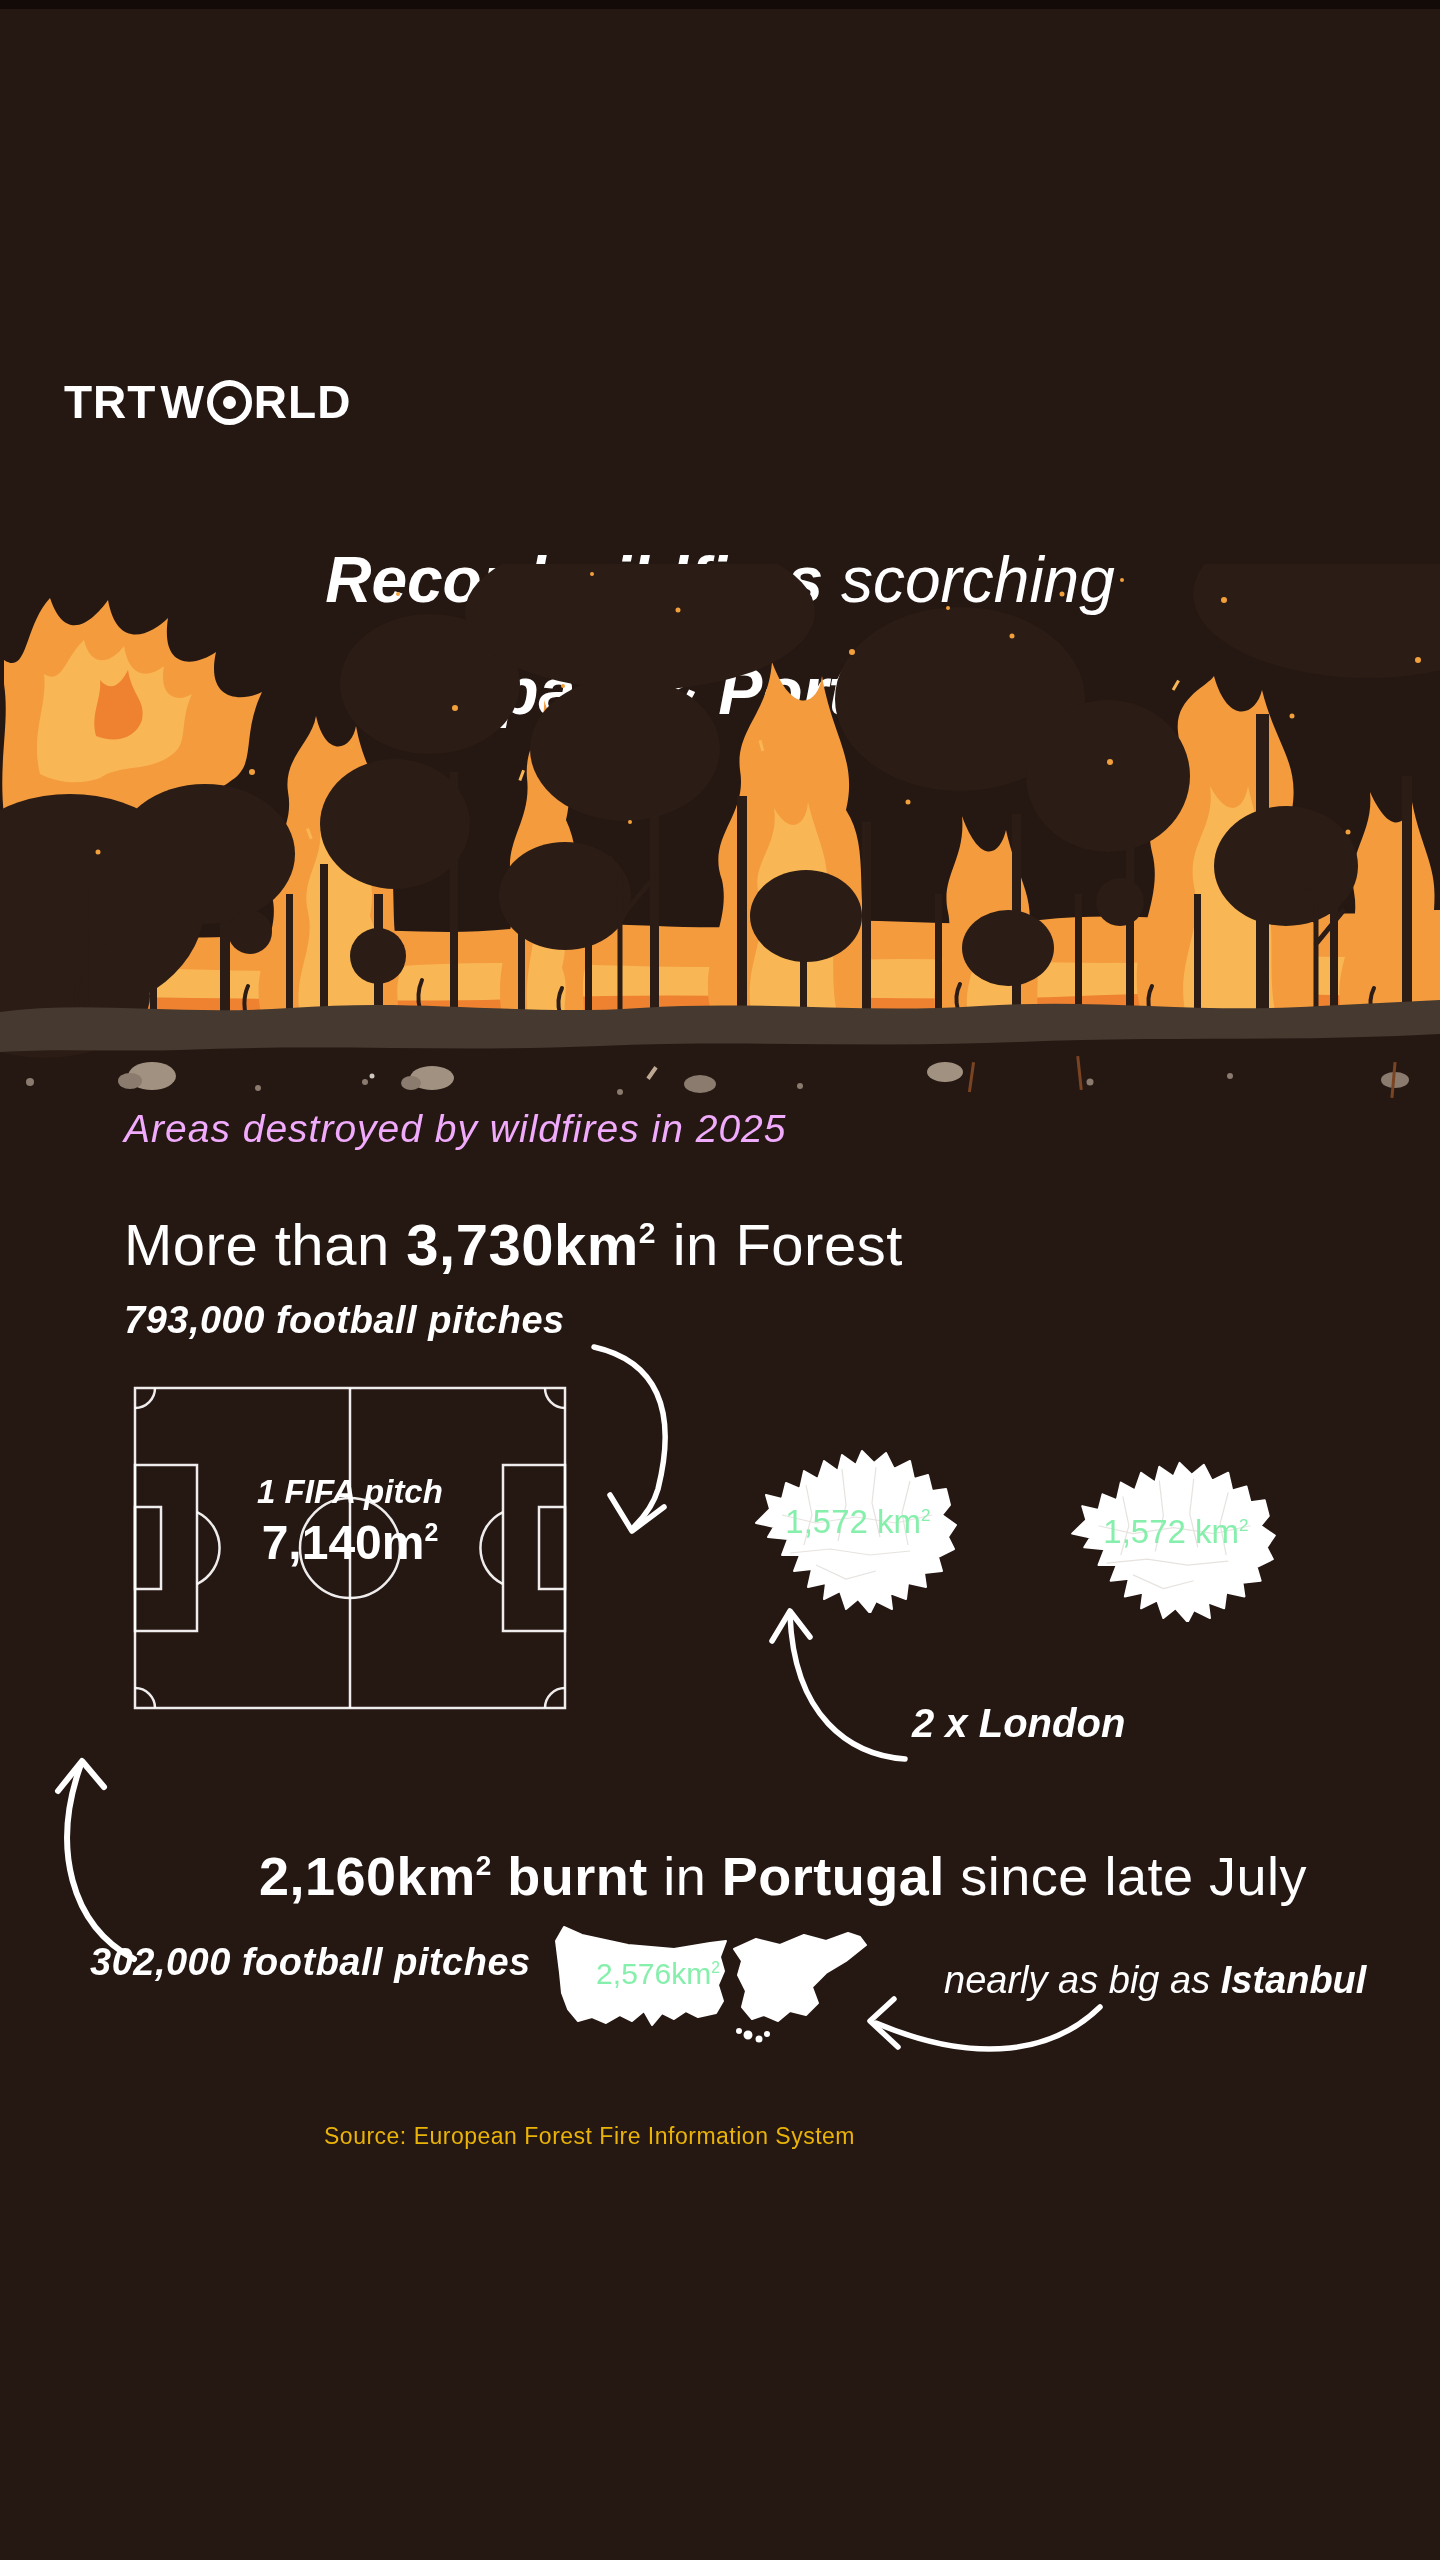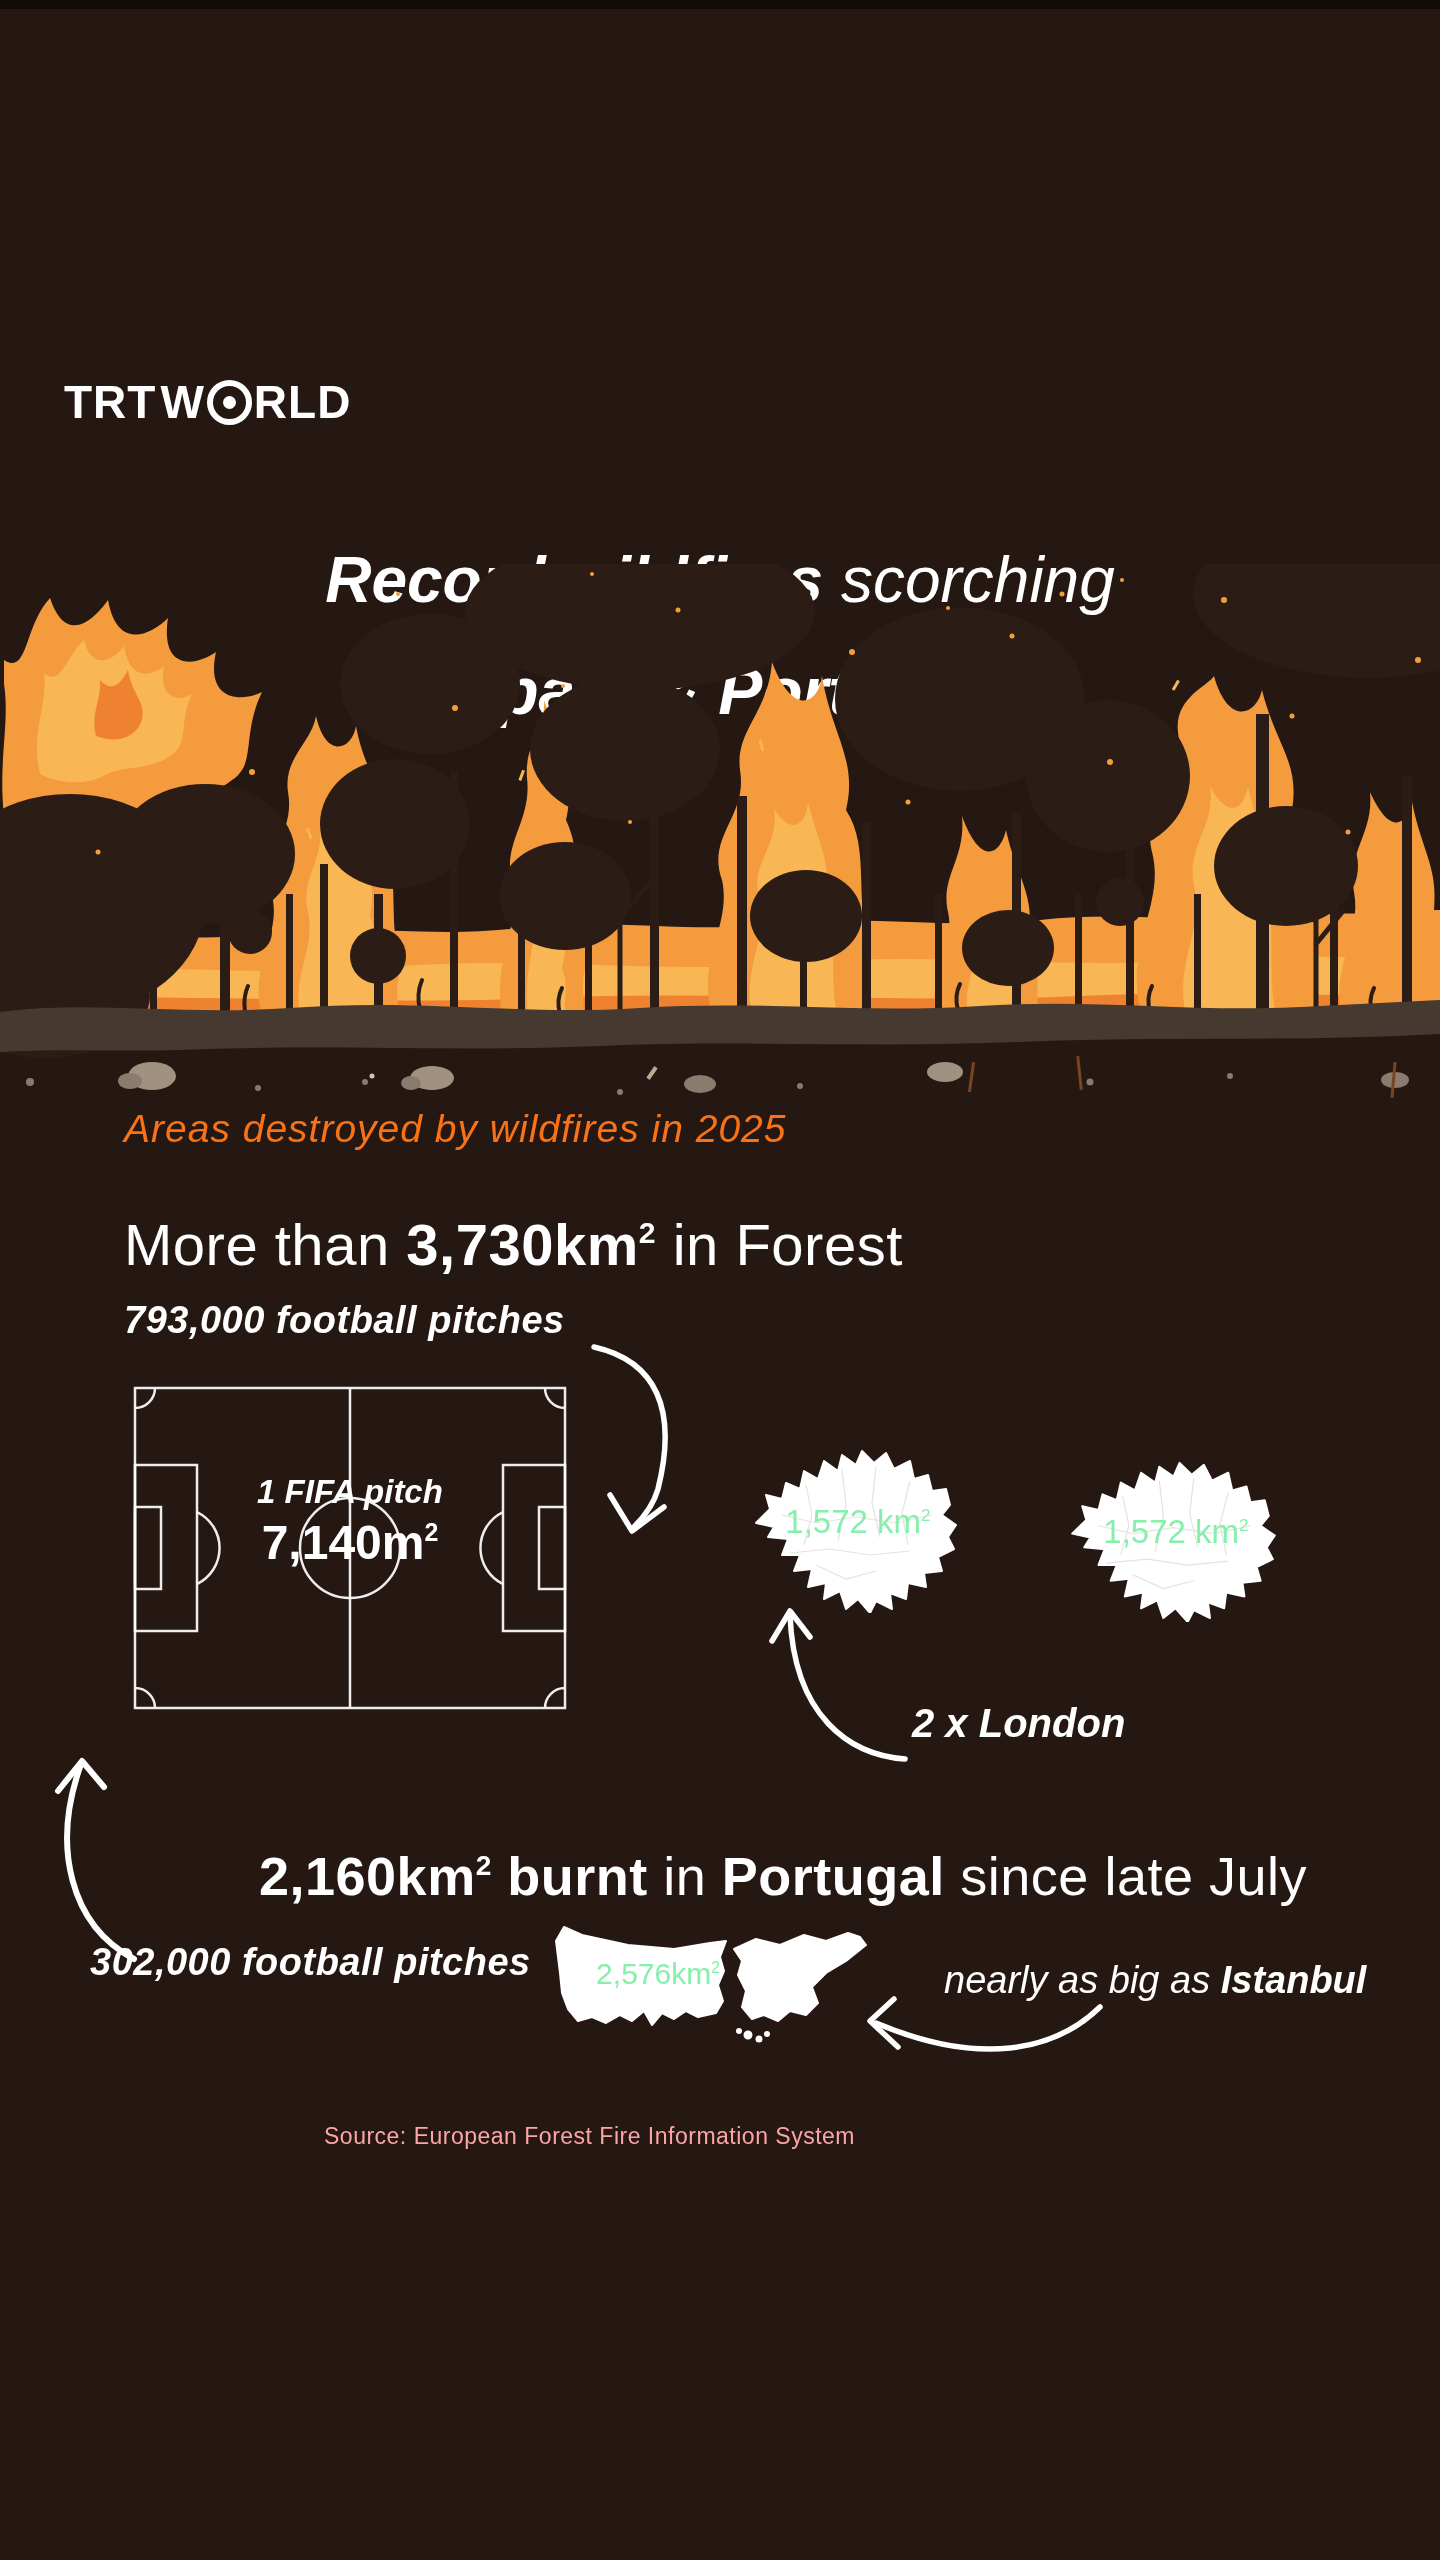--- a/index.html
+++ b/index.html
@@ -14,21 +14,21 @@
   .logo-trt{font-weight:800;}
   .logo-world{font-weight:600;display:inline-flex;align-items:center;margin-left:4px;}
   .logo-o{display:inline-block;width:33px;height:33px;border:6px solid #fff;border-radius:50%;position:relative;margin:0 2px;}
   .logo-o i{position:absolute;left:50%;top:50%;width:13px;height:13px;margin:-6.5px 0 0 -6.5px;background:#fff;border-radius:50%;}
   
   .title-line{left:0;width:1440px;text-align:center;font-style:italic;line-height:1.05;}
   .title-line1{top:538px;font-size:64px;font-weight:400;}
   .title-line1 b{font-weight:800;}
   .title-line2{top:648px;font-size:66px;font-weight:800;}
   
-  .caption{left:124px;top:1098px;font-size:39px;font-style:italic;font-weight:400;letter-spacing:1px;color:#f97316;}
+  .caption{left:124px;top:1098px;font-size:39px;font-style:italic;font-weight:400;letter-spacing:1px;color:#f0abfc;}
   .heading{font-size:58px;font-weight:400;letter-spacing:.5px;}
   .heading b{font-weight:800;}
   .spain-heading{left:124px;top:1202px;}
   .portugal-heading{left:126px;top:1836px;width:1314px;text-align:center;font-size:54px;}
   .pitches-label{font-size:38px;font-weight:800;font-style:italic;letter-spacing:.5px;}
   .spain-pitches{left:124px;top:1290px;}
   .portugal-pitches{left:90px;top:1932px;}
   .compare-label{left:944px;top:1950px;font-size:38px;font-style:italic;font-weight:400;}
   .compare-label b{font-weight:800;}
   .multiplier{left:912px;top:1692px;font-size:40px;font-weight:800;font-style:italic;}
@@ -36,21 +36,21 @@
   
   .map-label{color:#86efac;font-weight:400;text-align:center;}
   .london-label-1{left:758px;top:1494px;width:200px;font-size:33px;}
   .london-label-2{left:1076px;top:1504px;width:200px;font-size:33px;}
   .istanbul-label{left:578px;top:1948px;width:160px;font-size:30px;}
   
   .pitch-text{left:130px;top:1464px;width:440px;text-align:center;}
   .pitch-text .l1{font-size:33px;font-weight:800;font-style:italic;}
   .pitch-text .l2{font-size:48px;font-weight:800;margin-top:4px;}
   
-  .source{left:0;top:2114px;width:1179px;text-align:center;font-size:23px;color:#fca5a5;letter-spacing:.5px;}
+  .source{left:0;top:2114px;width:1179px;text-align:center;font-size:23px;color:#eab308;letter-spacing:.5px;}
   svg{display:block;}
 </style>
 </head>
 <body>
 
 <div class="canvas">
 
   <div class="abs logo">
     <span class="logo-trt">TRT</span>
     <span class="logo-world">

